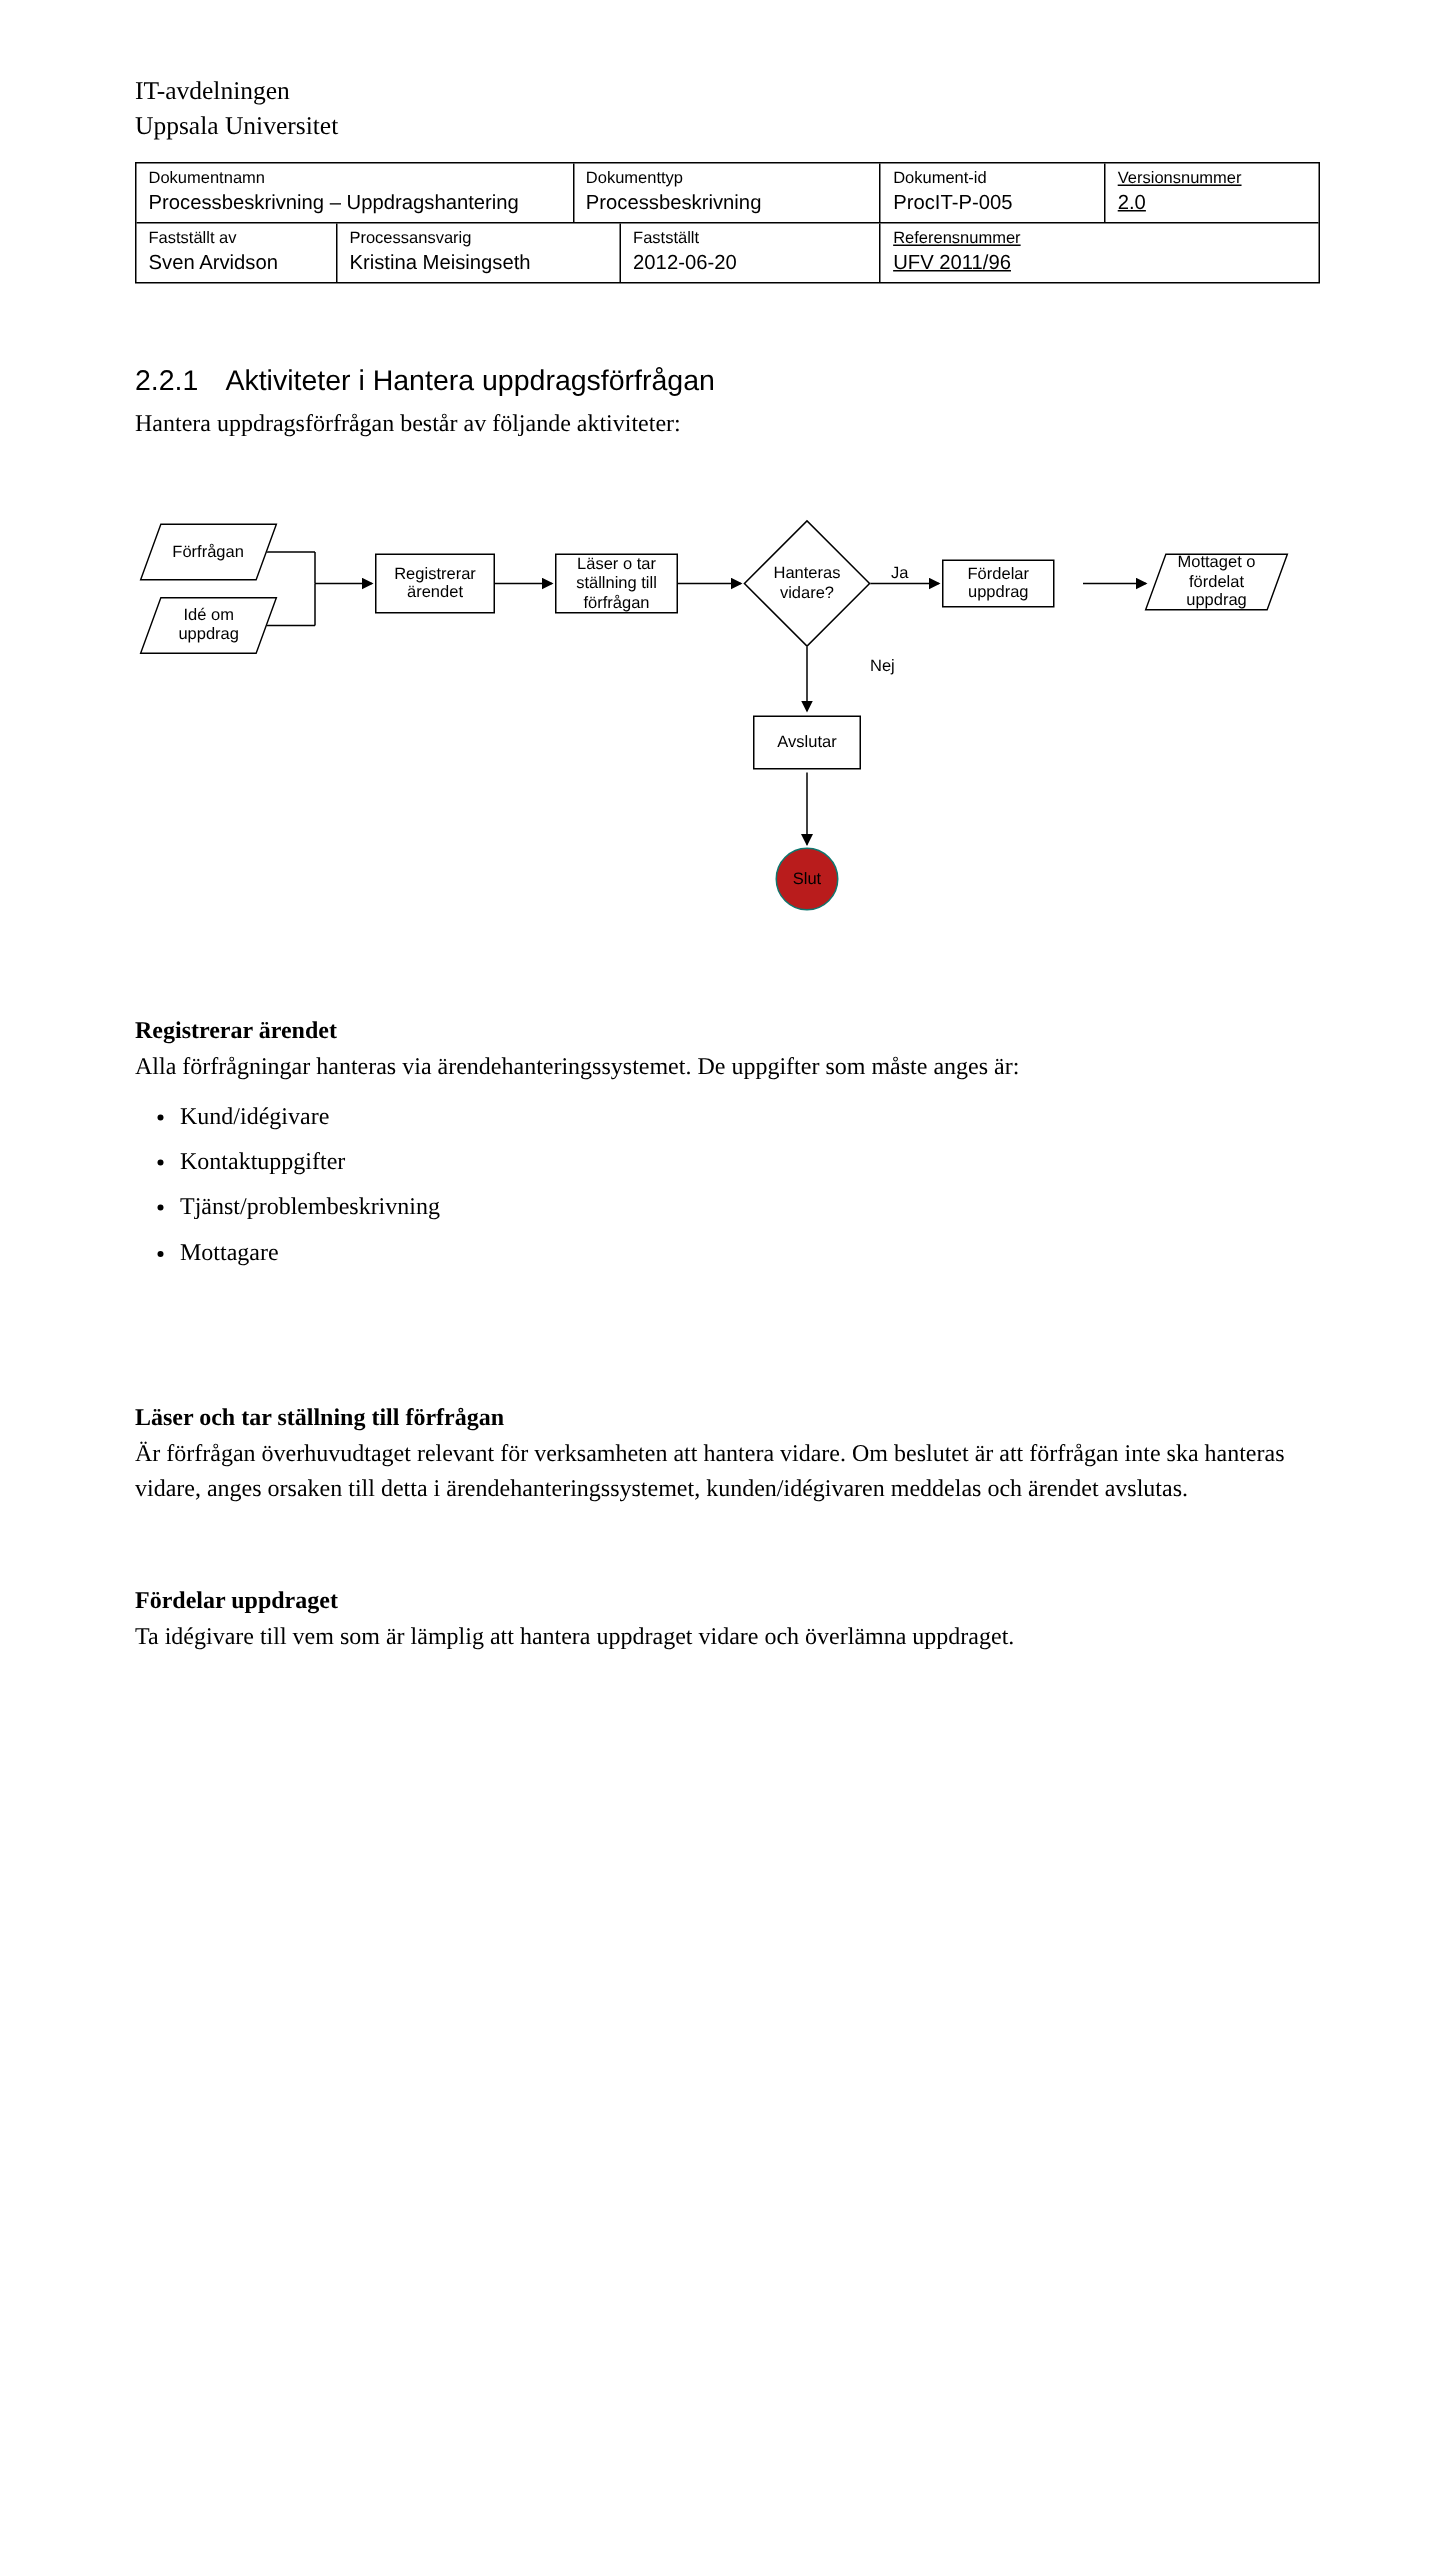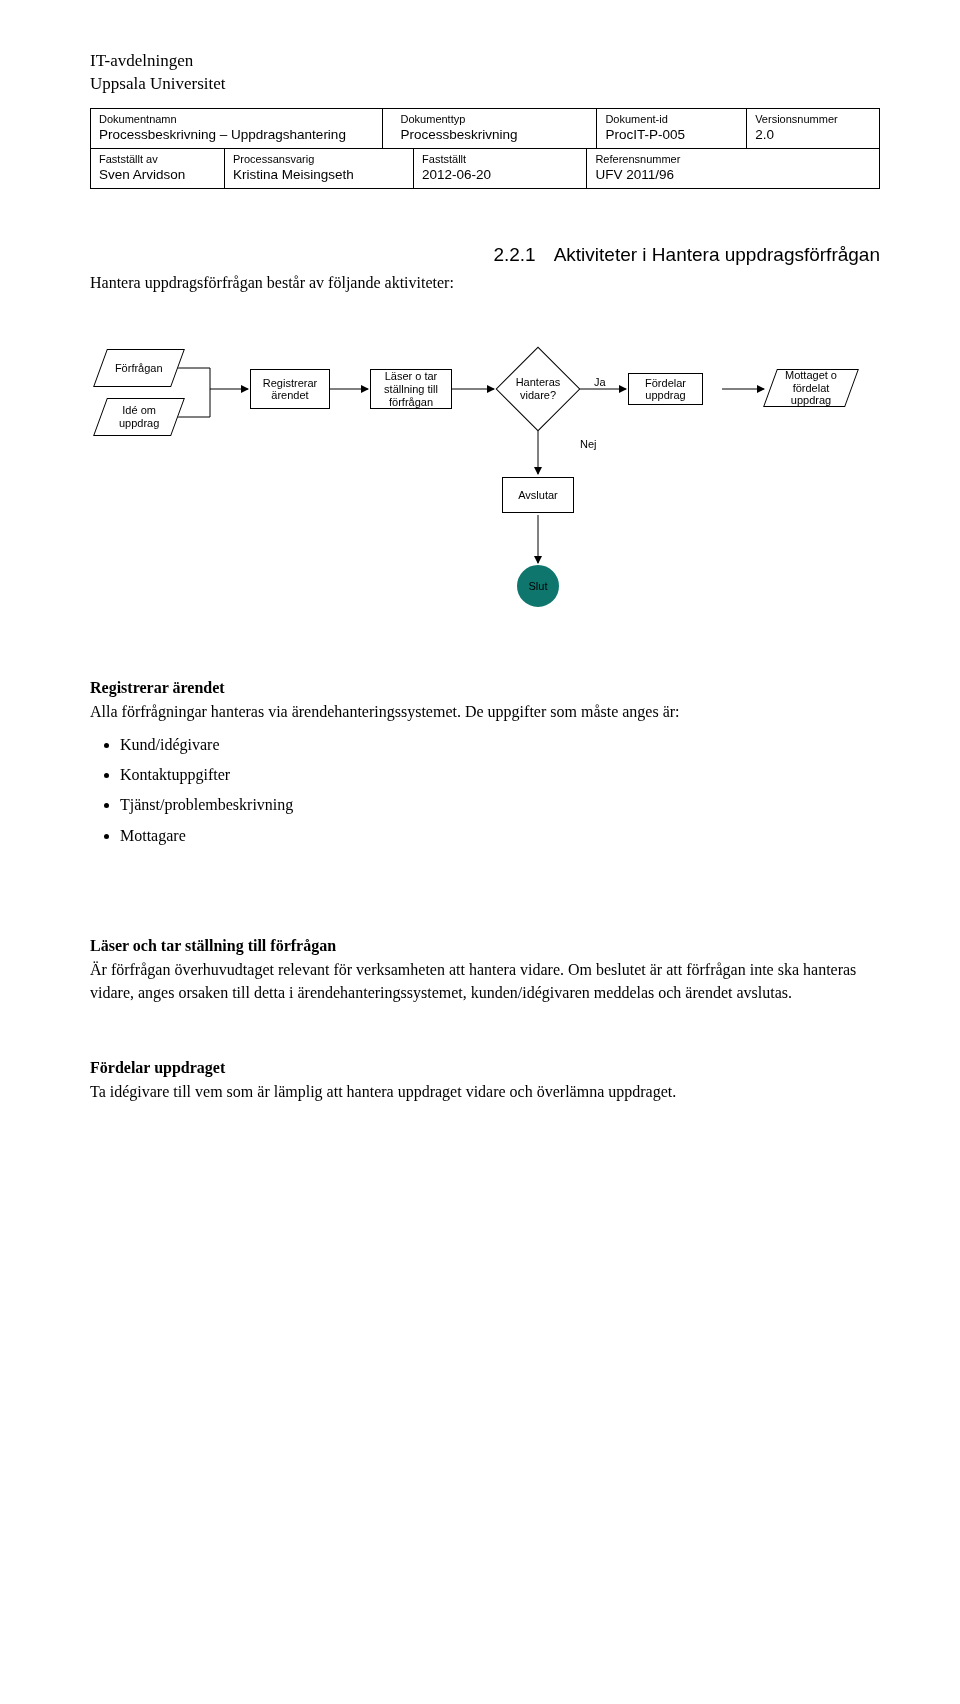--- a/index.html
+++ b/index.html
@@ -31,42 +31,42 @@
   }
   .doc-meta .row + .row {
     border-top: 1px solid #000;
   }
   .doc-meta .cell {
     padding: 4px 8px 6px 8px;
     border-right: 1px solid #000;
   }
   .doc-meta .cell:last-child {
     border-right: none;
+    text-decoration: underline;
   }
   .doc-meta .label {
     font-size: 11px;
     margin-bottom: 2px;
   }
   .doc-meta .value {
     font-size: 13.5px;
   }
   .w1a { flex: 0 0 37%; }
-  .w2a { flex: 0 0 26%; margin-left: 10px; }
+  .w2a { flex: 0 0 26%; }
   .w3a { flex: 0 0 19%; }
   .w4a { flex: 0 0 18%; }
   .w1b { flex: 0 0 17%; }
   .w2b { flex: 0 0 24%; }
   .w3b { flex: 0 0 22%; }
   .w4b { flex: 0 0 37%; }
 
   .section-heading {
     margin-top: 55px;
     font-size: 19px;
     font-family: Arial, Helvetica, sans-serif;
-    text-align: right;
   }
   .section-heading .num {
     margin-right: 18px;
   }
   .section-lead {
     font-size: 16px;
     margin-top: 6px;
     line-height: 1.4;
   }
 
@@ -123,23 +123,23 @@
     width: 70px;
   }
   .edge-label {
     position: absolute;
     font-size: 11px;
   }
   .circle-node {
     position: absolute;
     width: 42px;
     height: 42px;
-    border: 5px solid #0f766e;
+    border: 1px solid #0f766e;
     border-radius: 50%;
-    background: #0f766e;
+    background: #b91c1c;
     display: flex;
     align-items: center;
     justify-content: center;
   }
   svg.lines {
     position: absolute;
     left: 0; top: 0;
     width: 100%;
     height: 100%;
     pointer-events: none;

